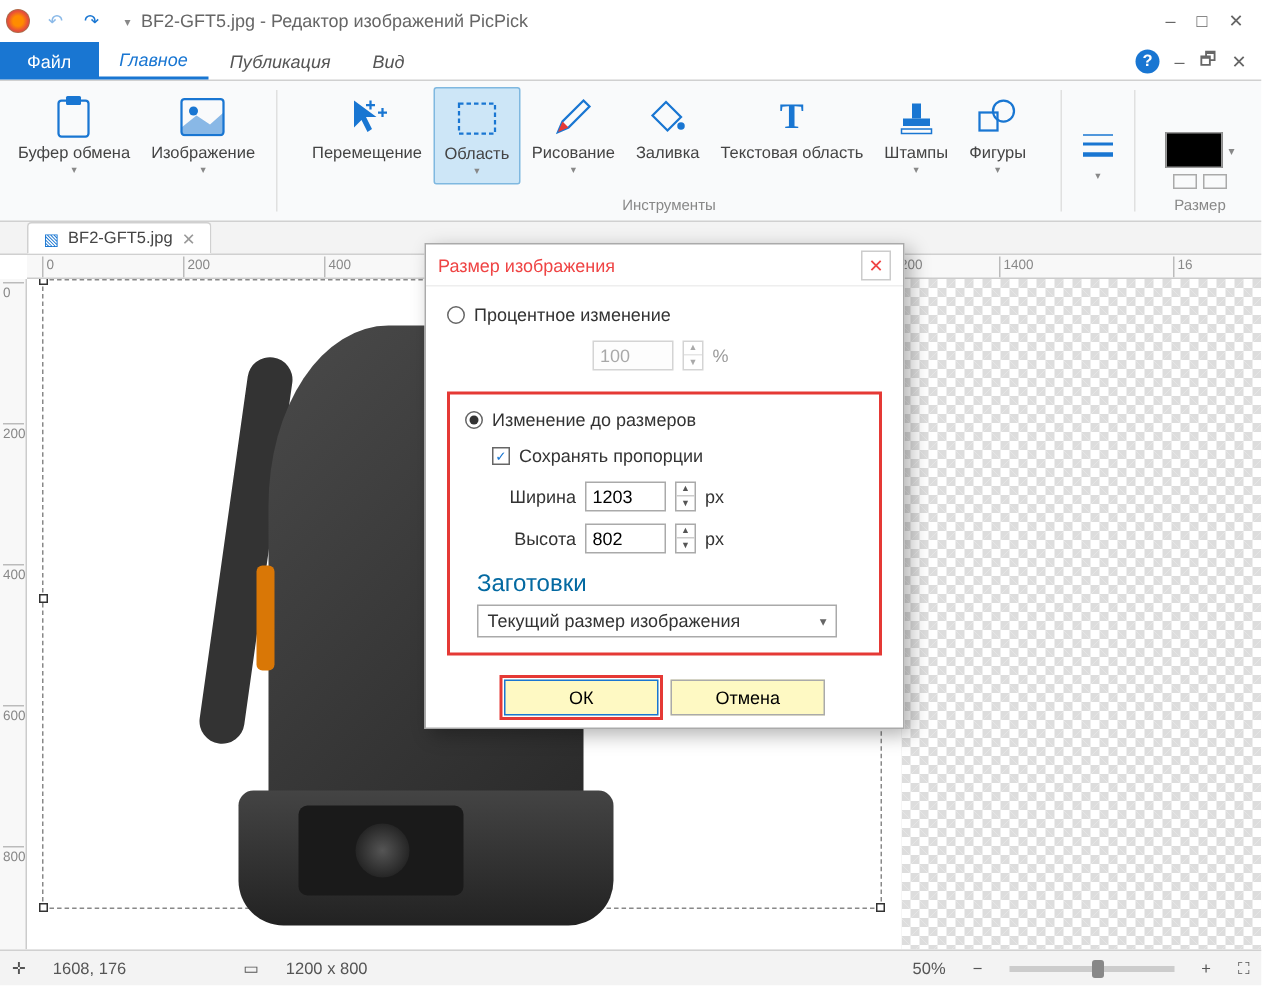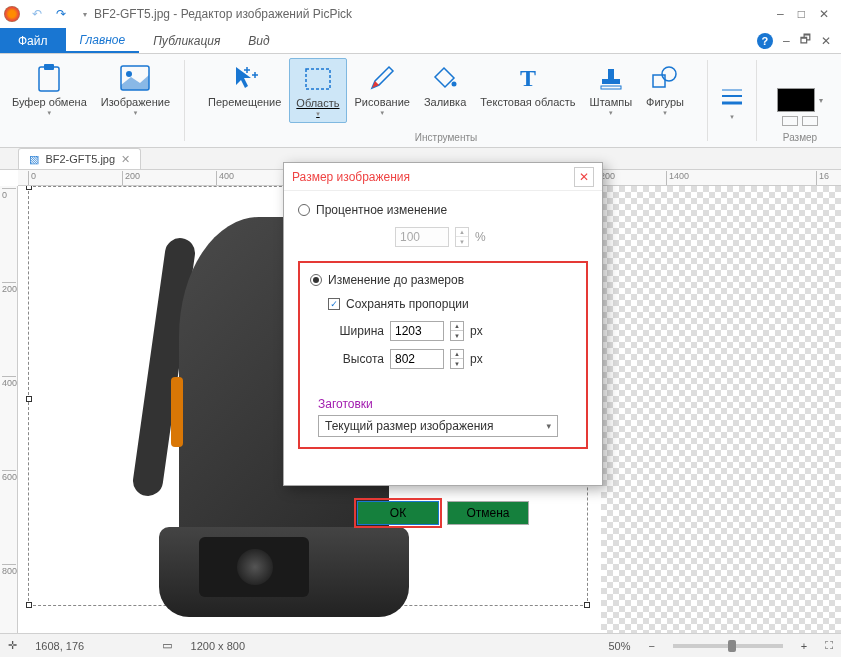--- a/index.html
+++ b/index.html
@@ -18,21 +18,21 @@
 .ribbon-tab { padding: 0 14px; display: flex; align-items: center; color: #555; cursor: pointer; font-size: 12px; font-style: italic; }
 .ribbon-tab.active { color: #1976d2; border-bottom: 2px solid #1976d2; }
 .tabs-spacer { flex: 1; }
 .tabs-right { display: flex; align-items: center; gap: 10px; padding-right: 10px; color: #666; }
 .help-icon { width: 16px; height: 16px; border-radius: 50%; background: #1976d2; color: #fff; display: flex; align-items: center; justify-content: center; font-size: 11px; font-weight: bold; }
 
 .ribbon { height: 94px; background: #f9fafb; border-bottom: 1px solid #d0d0d0; display: flex; }
 .ribbon-group { display: flex; flex-direction: column; align-items: center; justify-content: flex-end; padding: 4px 6px 2px; position: relative; }
 .ribbon-group-inner { display: flex; gap: 2px; flex: 1; align-items: flex-start; }
 .ribbon-btn { display: flex; flex-direction: column; align-items: center; justify-content: center; min-width: 48px; padding: 4px 6px; cursor: pointer; border-radius: 2px; }
-.ribbon-btn.active { background: #cde6f7; border: 1px solid #7fb8e0; text-decoration: underline; }
+.ribbon-btn.active { background: #cde6f7; border: 1px solid #7fb8e0; }
 .ribbon-btn .ic { width: 32px; height: 32px; display: flex; align-items: center; justify-content: center; color: #1976d2; }
 .ribbon-btn .lbl { font-size: 11px; color: #444; text-align: center; margin-top: 2px; line-height: 1.1; }
 .ribbon-btn .drop { font-size: 7px; color: #888; margin-top: 1px; }
 .ribbon-group-label { font-size: 10px; color: #888; padding: 2px 0; }
 .ribbon-sep { width: 1px; background: #e0e0e0; margin: 6px 2px; }
 .size-panel { width: 70px; display: flex; flex-direction: column; align-items: center; padding: 4px; }
 .size-swatch { width: 38px; height: 24px; background: #000; border: 1px solid #999; }
 .size-row { display: flex; gap: 4px; margin-top: 4px; }
 .size-small { width: 16px; height: 10px; border: 1px solid #aaa; }
 
@@ -70,24 +70,24 @@
 .radio.sel::after { content: ''; width: 6px; height: 6px; background: #333; border-radius: 50%; }
 .check { width: 12px; height: 12px; border: 1px solid #666; display: flex; align-items: center; justify-content: center; font-size: 9px; color: #1976d2; }
 .num-input { display: inline-flex; align-items: center; gap: 6px; margin-left: 22px; margin-bottom: 8px; }
 .num-input .lbl2 { width: 52px; text-align: right; font-size: 12px; color: #333; }
 .num-input input { width: 54px; height: 20px; border: 1px solid #aaa; padding: 0 4px; font-size: 12px; }
 .spinner { display: flex; flex-direction: column; border: 1px solid #aaa; }
 .spinner div { width: 12px; height: 9px; display: flex; align-items: center; justify-content: center; font-size: 6px; cursor: pointer; color: #555; border-bottom: 1px solid #ccc; }
 .spinner div:last-child { border-bottom: none; }
 .num-input .unit { font-size: 12px; color: #333; }
 .redbox { border: 2px solid #e53935; padding: 10px; margin-top: 6px; }
-.preset-lbl { font-size: 12px; color: #a21caf; margin: 20px 0 4px 8px; }
+.preset-lbl { font-size: 16px; color: #0369a1; margin: 4px 0 4px 8px; }
 .preset-select { width: 240px; height: 22px; border: 1px solid #aaa; margin-left: 8px; display: flex; align-items: center; justify-content: space-between; padding: 0 6px; font-size: 12px; color: #333; background: #fff; }
 .dlg-buttons { display: flex; gap: 8px; justify-content: center; margin-top: 16px; }
-.dlg-btn { width: 82px; height: 24px; border: 1px solid #aaa; background: #15803d; display: flex; align-items: center; justify-content: center; font-size: 12px; cursor: pointer; margin-top: 36px; }
+.dlg-btn { width: 103px; height: 24px; border: 1px solid #aaa; background: #fef9c3; display: flex; align-items: center; justify-content: center; font-size: 12px; cursor: pointer; }
 .dlg-btn.primary { outline: 2px solid #e53935; outline-offset: 1px; border-color: #1976d2; }
 
 .statusbar { position: absolute; bottom: 0; left: 0; right: 0; height: 24px; background: #f3f3f3; border-top: 1px solid #d0d0d0; display: flex; align-items: center; font-size: 11px; color: #555; padding: 0 8px; gap: 18px; }
 .statusbar .spacer { flex: 1; }
 .zoom-slider { width: 110px; height: 4px; background: #ccc; position: relative; }
 .zoom-slider .thumb { position: absolute; top: -4px; left: 50%; width: 8px; height: 12px; background: #888; border-radius: 2px; }
 .disabled { opacity: .5; }
 </style>
 </head>
 <body>
@@ -254,21 +254,21 @@
 <div class="workspace">
   <div class="ruler-h">
     <div class="tick" style="left:10px">0</div>
     <div class="tick" style="left:104px">200</div>
     <div class="tick" style="left:198px">400</div>
     <div class="tick" style="left:292px">600</div>
     <div class="tick" style="left:386px">800</div>
     <div class="tick" style="left:480px">1000</div>
     <div class="tick" style="left:574px">1200</div>
     <div class="tick" style="left:648px">1400</div>
-    <div class="tick" style="left:798px">16</div>
+    <div class="tick" style="left:764px">16</div>
   </div>
   <div class="ruler-v">
     <div class="tick" style="top:2px">0</div>
     <div class="tick" style="top:96px">200</div>
     <div class="tick" style="top:190px">400</div>
     <div class="tick" style="top:284px">600</div>
     <div class="tick" style="top:378px">800</div>
   </div>
   <div class="canvas-area">
     <div class="checker"></div>

